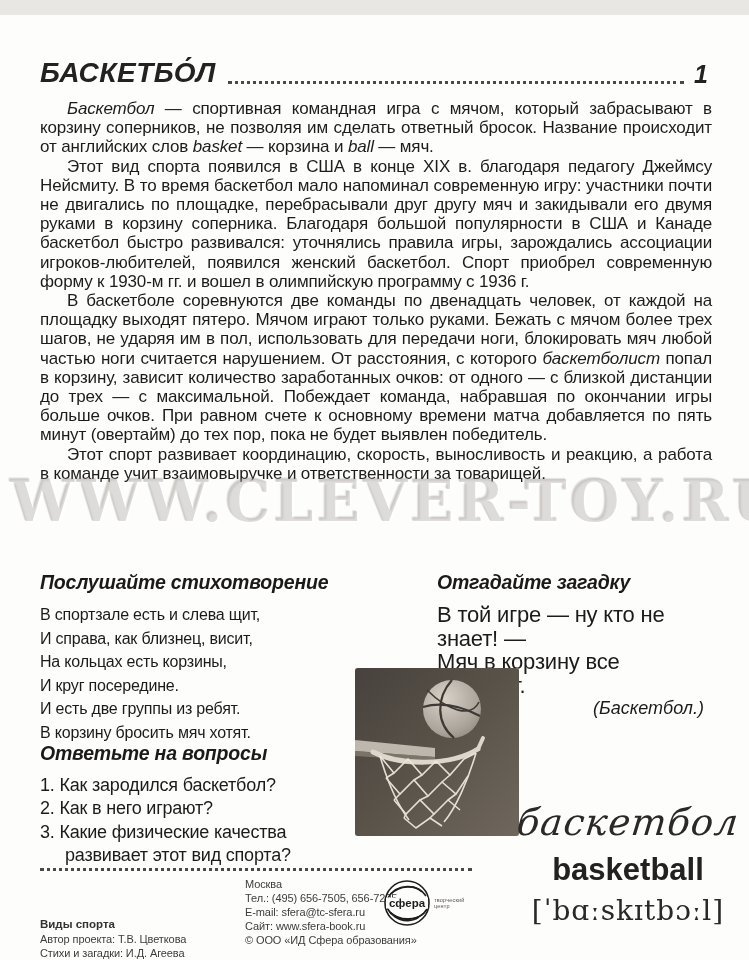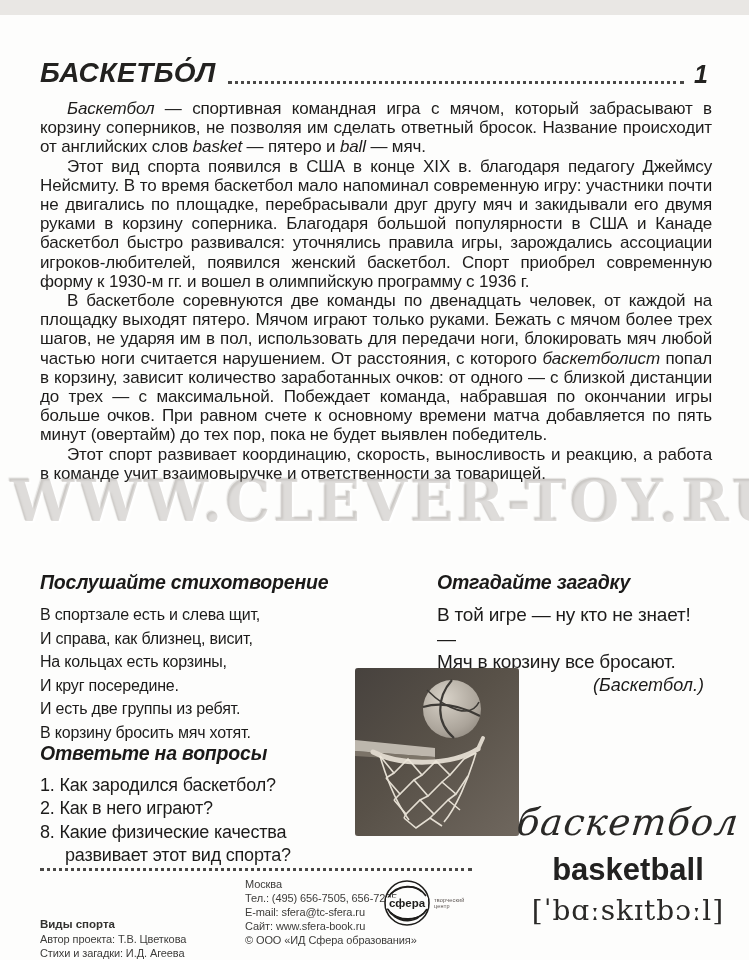--- a/index.html
+++ b/index.html
@@ -42,21 +42,21 @@
     pointer-events:none; z-index:3;
   }
   
   .sec-heading{
     font-size:19.5px; font-weight:bold; font-style:italic; color:#1b1a19;
     margin:0 0 9px 0; letter-spacing:-.2px;
   }
   .poem-col{position:absolute; left:40px; top:556px; width:350px;}
   .poem-line{font-size:16px; line-height:23.6px; letter-spacing:-.2px;}
   .riddle-col{position:absolute; left:437px; top:556px; width:273px;}
-  .riddle-line{font-size:19px; line-height:23.6px; letter-spacing:-.2px;}
+  .riddle-line{font-size:22px; line-height:23.6px; letter-spacing:-.2px;}
   .riddle-answer{
     font-size:18px; font-style:italic; text-align:right; padding-right:6px;
     line-height:23.6px;
   }
   .questions-col{position:absolute; left:40px; top:727px; width:315px;}
   .q-item{
     font-size:18px; line-height:23.4px; letter-spacing:-.2px;
     padding-left:25px; text-indent:-25px;
   }
   
@@ -104,21 +104,21 @@
 
   <div class="title-row">
     <span class="page-title">БАСКЕТБО́Л</span>
     <span class="title-leader"></span>
     <span class="page-number">1</span>
   </div>
 
   <div class="watermark">WWW.CLEVER-TOY.RU</div>
 
   <div class="body-text">
-    <p><span style="font-style: italic;">Баскетбол</span><span> — спортивная командная игра с мячом, который забрасывают в корзину соперников, не позволяя им сделать ответный бросок. Название происходит от английских слов </span><span style="font-style: italic;">basket</span><span> — пятеро и </span><span style="font-style: italic;">ball</span><span> — мяч.</span></p>
+    <p><span style="font-style: italic;">Баскетбол</span><span> — спортивная командная игра с мячом, который забрасывают в корзину соперников, не позволяя им сделать ответный бросок. Название происходит от английских слов </span><span style="font-style: italic;">basket</span><span> — корзина и </span><span style="font-style: italic;">ball</span><span> — мяч.</span></p>
     <p><span>Этот вид спорта появился в США в конце XIX в. благодаря педагогу Джеймсу Нейсмиту. В то время баскетбол мало напоминал современную игру: участники почти не двигались по площадке, перебрасывали друг другу мяч и закидывали его двумя руками в корзину соперника. Благодаря большой популярности в США и Канаде баскетбол быстро развивался: уточнялись правила игры, зарождались ассоциации игроков-любителей, появился женский баскетбол. Спорт приобрел современную форму к 1930-м гг. и вошел в олимпийскую программу с 1936 г.</span></p>
     <p><span>В баскетболе соревнуются две команды по двенадцать человек, от каждой на площадку выходят пятеро. Мячом играют только руками. Бежать с мячом более трех шагов, не ударяя им в пол, использовать для передачи ноги, блокировать мяч любой частью ноги считается нарушением. От расстояния, с которого </span><span style="font-style: italic;">баскетболист</span><span> попал в корзину, зависит количество заработанных очков: от одного — с близкой дистанции до трех — с максимальной. Побеждает команда, набравшая по окончании игры больше очков. При равном счете к основному времени матча добавляется по пять минут (овертайм) до тех пор, пока не будет выявлен победитель.</span></p>
     <p><span>Этот спорт развивает координацию, скорость, выносливость и реакцию, а работа в команде учит взаимовыручке и ответственности за товарищей.</span></p>
   </div>
 
   <div class="poem-col">
     <div class="sec-heading">Послушайте стихотворение</div>
     <div class="poem-line">В спортзале есть и слева щит,</div>
     <div class="poem-line">И справа, как близнец, висит,</div>
     <div class="poem-line">На кольцах есть корзины,</div>
@@ -131,21 +131,21 @@
     <div class="sec-heading">Отгадайте загадку</div>
     <div class="riddle-line">В той игре — ну кто не знает! —</div>
     <div class="riddle-line">Мяч в корзину все бросают.</div>
     <div class="riddle-answer">(Баскетбол.)</div>
   </div>
 
   <div class="questions-col">
     <div class="sec-heading">Ответьте на вопросы</div>
     <div class="q-item">1. Как зародился баскетбол?</div>
     <div class="q-item">2. Как в него играют?</div>
-    <div class="q-item">8. Какие физические качества развивает этот вид спорта?</div>
+    <div class="q-item">3. Какие физические качества развивает этот вид спорта?</div>
   </div>
 
   <div class="photo">
     <svg width="164" height="168" viewBox="0 0 164 168">
       <defs>
         <linearGradient id="bg" x1="0" y1="0" x2="1" y2="1">
           <stop offset="0" stop-color="#47423e"></stop>
           <stop offset="0.45" stop-color="#585148"></stop>
           <stop offset="1" stop-color="#6f675e"></stop>
         </linearGradient>

